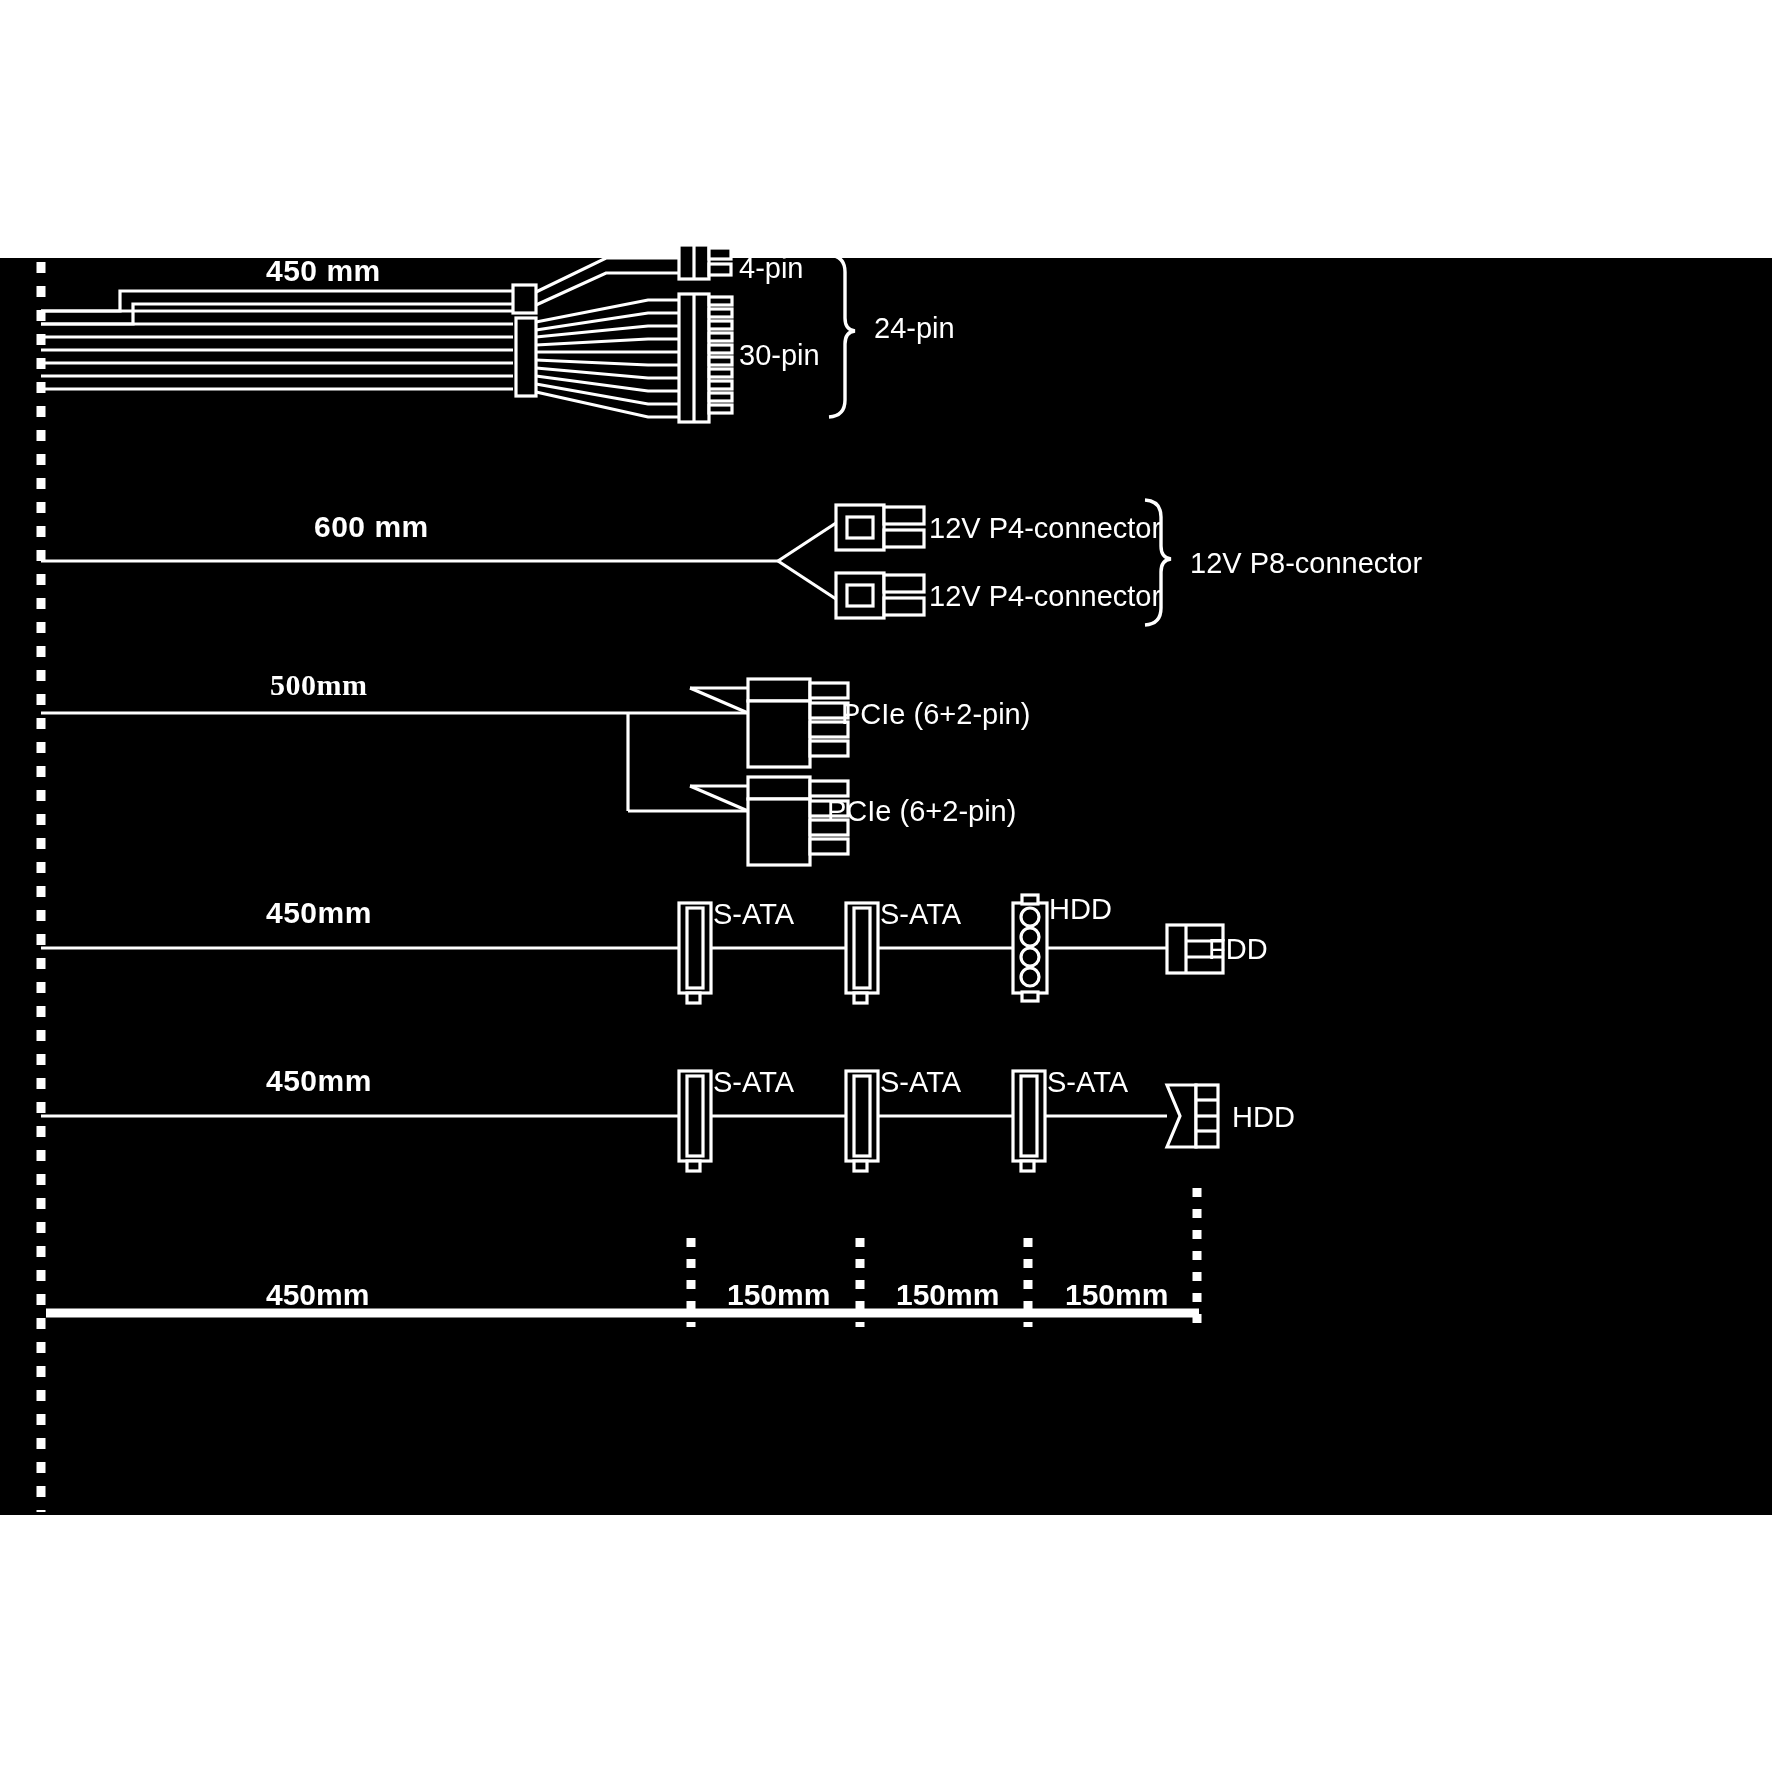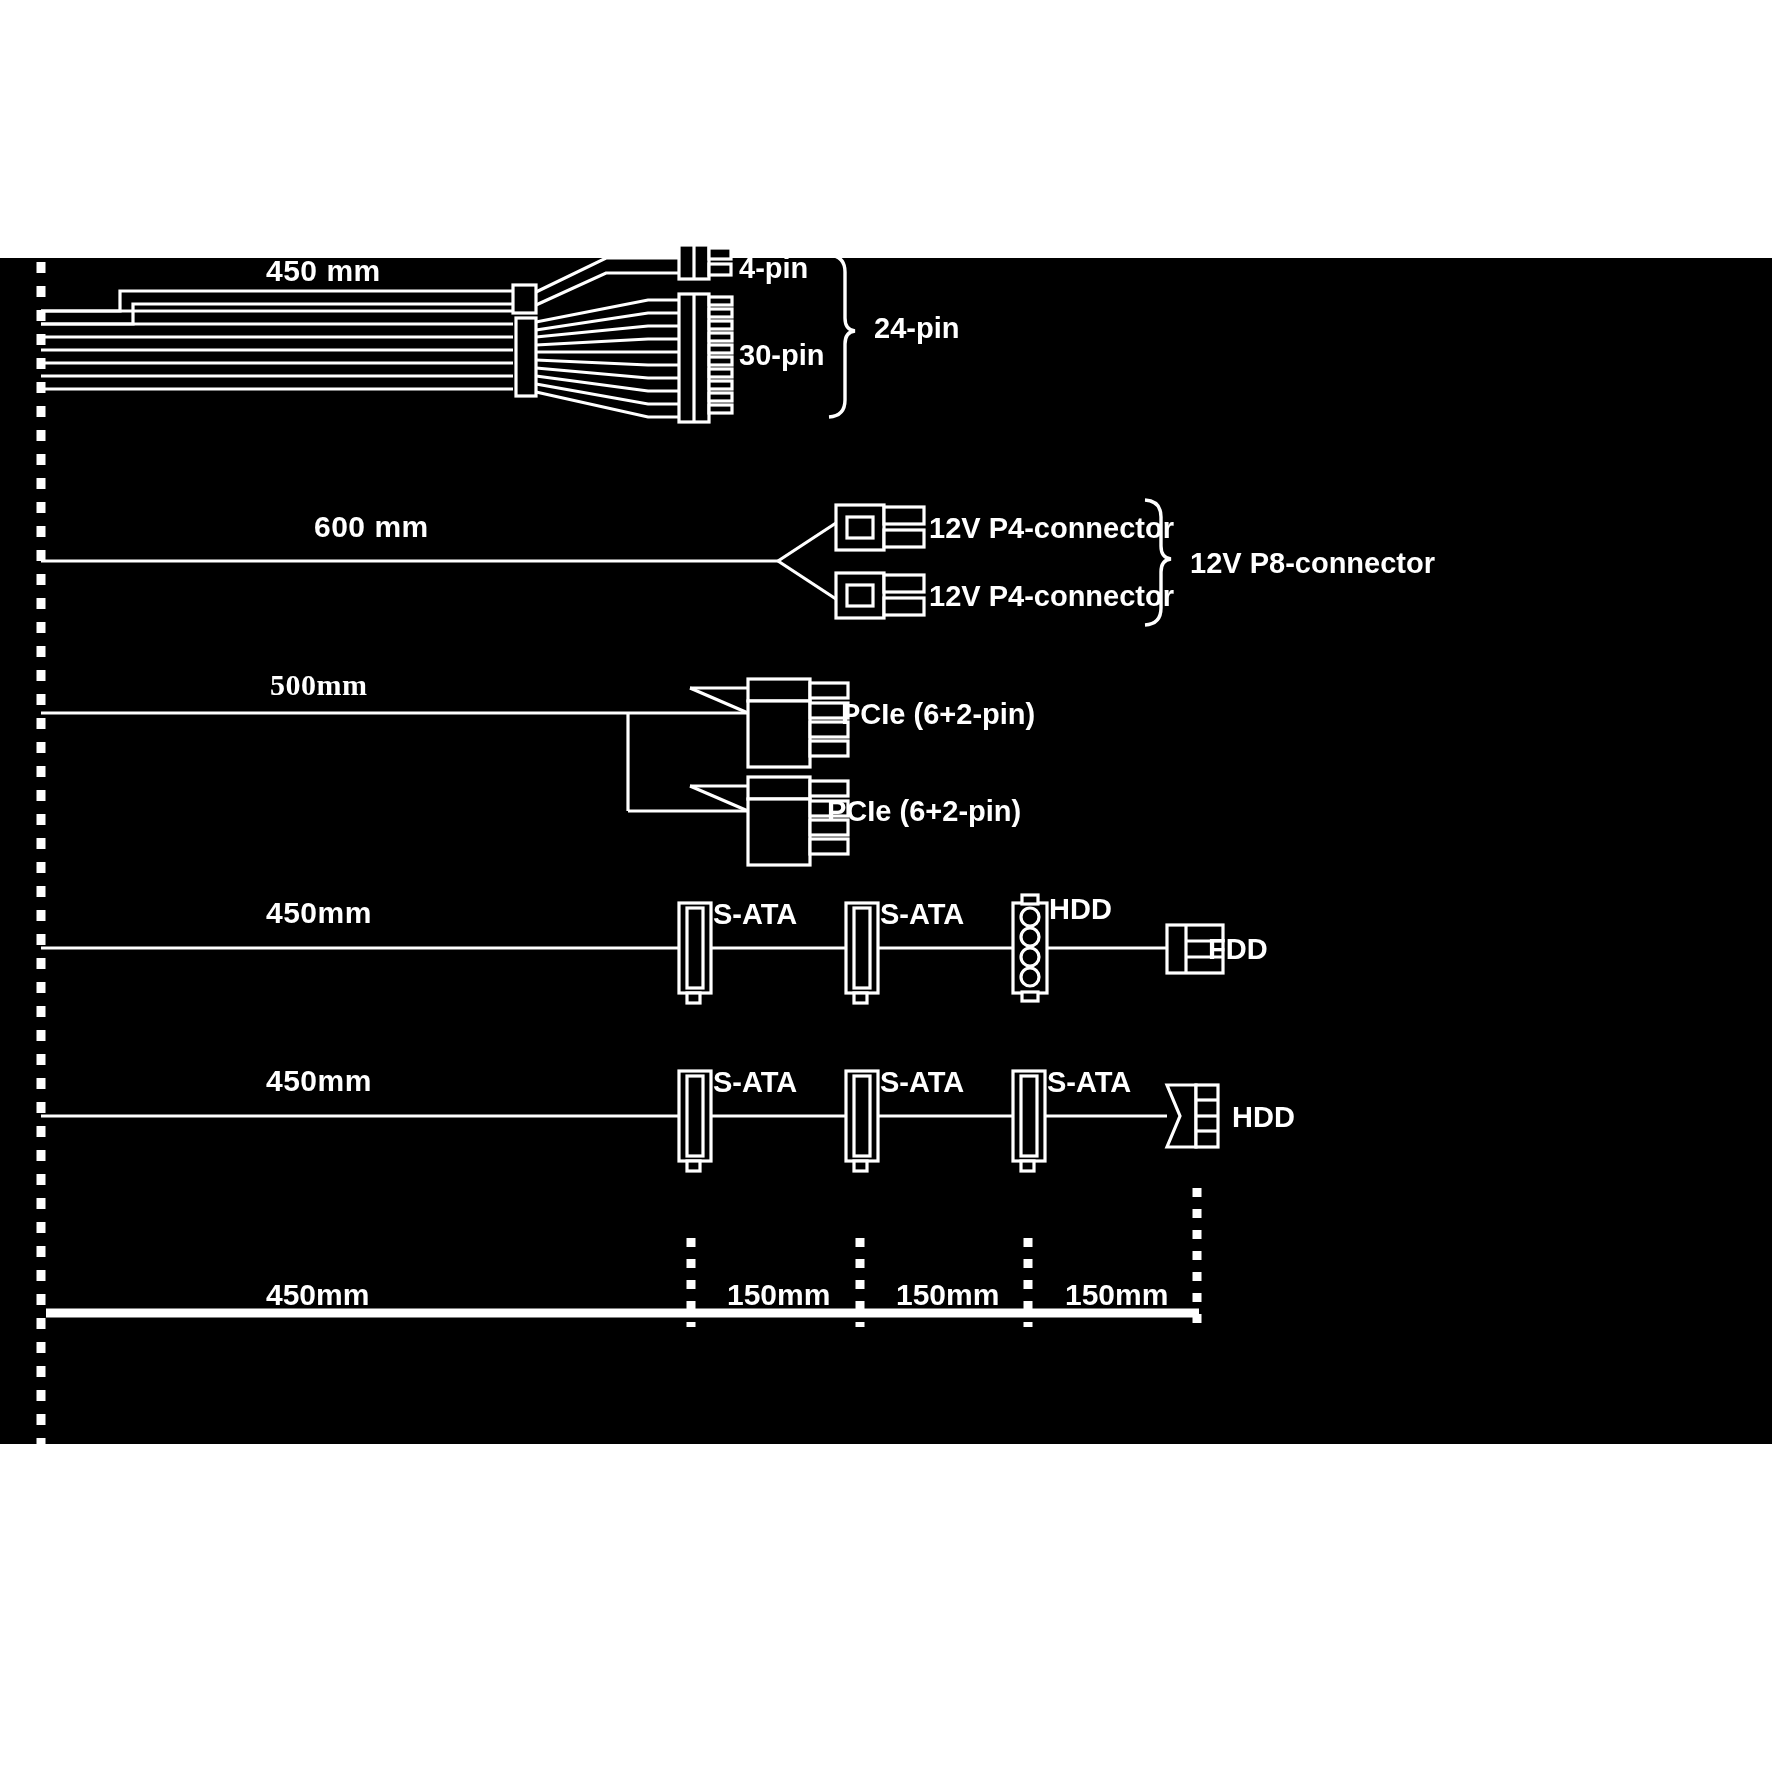--- a/index.html
+++ b/index.html
@@ -1,22 +1,22 @@
 <!DOCTYPE html>
 <html><head>
 <meta charset="utf-8">
 <style>
   html,body{margin:0;padding:0;background:#ffffff;}
   body{width:1772px;height:1772px;font-family:"Liberation Sans",sans-serif;}
-  #stage{position:relative;width:1772px;height:1444px;background:#ffffff;overflow:hidden;}
+  #stage{position:relative;width:1772px;height:1772px;background:#ffffff;overflow:hidden;}
   #canvas{position:absolute;left:0;top:258px;width:1772px;height:1257px;background:#000000;}
   #vec{position:absolute;left:0;top:0;width:1772px;height:1772px;}
   .lbl{position:absolute;color:#ffffff;font-family:"Liberation Sans",sans-serif;white-space:nowrap;}
   .dim{font-weight:bold;font-size:30px;letter-spacing:.5px;}
-  .ann{font-weight:bold;font-size:29px;letter-spacing:0px;}
+  .ann{font-weight:normal;font-size:29px;letter-spacing:0px;}
   .dimbar{font-weight:bold;font-size:30px;}
 </style>
 </head>
 <body>
 
 <div id="stage">
   <div id="canvas"></div>
 
   <svg id="vec" viewBox="0 0 1772 1772">
     <g stroke="#ffffff" fill="none" stroke-width="3.2" shape-rendering="geometricPrecision">

